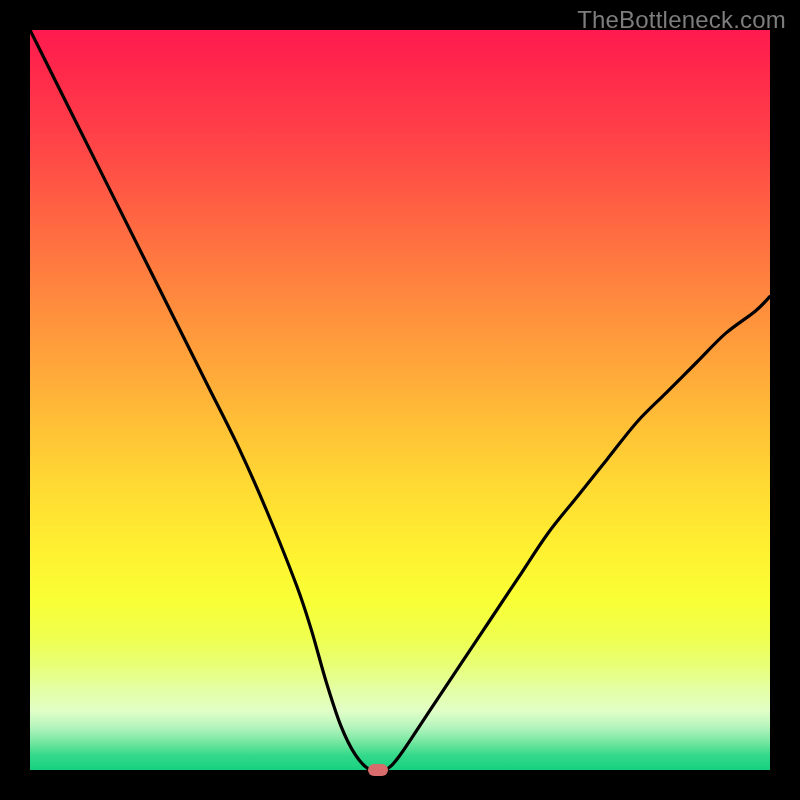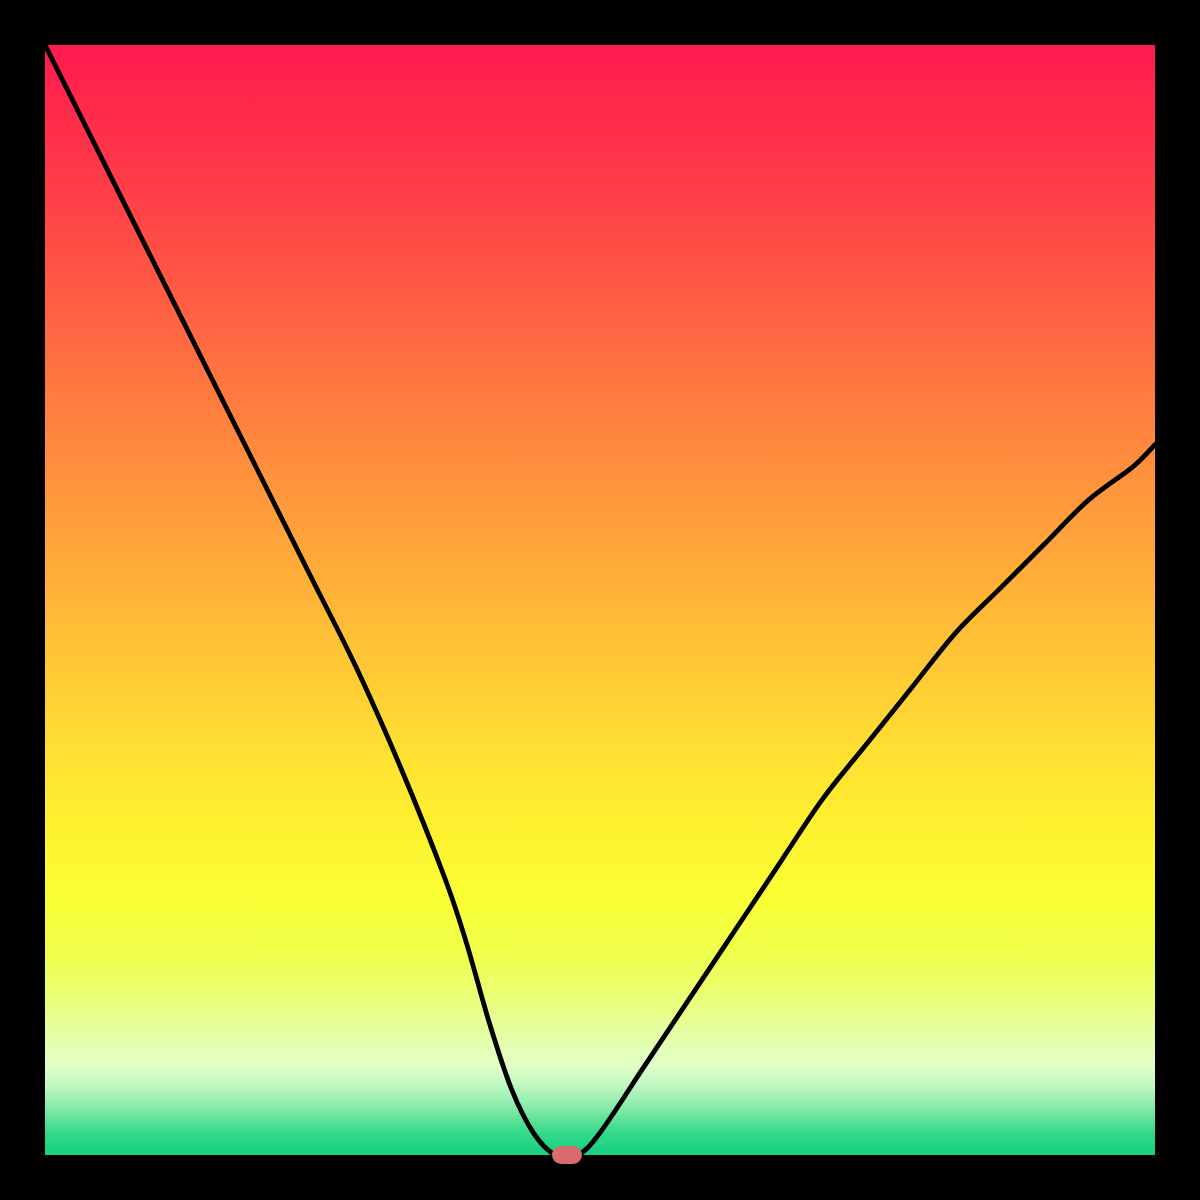--- a/index.html
+++ b/index.html
@@ -73,13 +73,14 @@
 </head>
 <body>
 
 <div class="outer">
   <div class="plot-area">
     <svg class="curve" viewBox="0 0 740 740" preserveAspectRatio="none">
       <path id="curve-path" fill="none" stroke-width="3.2" stroke-linejoin="round" stroke-linecap="round" d="M 0 0 C 4.933333333333334 9.866666666666655, 19.733333333333334 39.4666666666666, 29.6 59.19999999999993 C 39.46666666666667 78.93333333333327, 49.333333333333336 98.66666666666663, 59.2 118.39999999999998 C 69.06666666666666 138.13333333333333, 78.93333333333334 157.8666666666667, 88.8 177.60000000000002 C 98.66666666666666 197.33333333333334, 108.53333333333333 217.06666666666663, 118.4 236.79999999999995 C 128.26666666666668 256.5333333333333, 138.13333333333333 276.26666666666665, 148 296 C 157.86666666666667 315.73333333333335, 167.73333333333332 335.46666666666664, 177.6 355.2 C 187.46666666666667 374.93333333333334, 197.33333333333334 393.4333333333333, 207.20000000000002 414.4 C 217.0666666666667 435.3666666666667, 226.93333333333334 457.56666666666666, 236.8 481 C 246.66666666666669 504.43333333333334, 259 535.2666666666667, 266.4 555 C 273.79999999999995 574.7333333333333, 276.26666666666665 583.3666666666667, 281.2 599.4 C 286.1333333333333 615.4333333333333, 291.06666666666666 635.1666666666667, 296 651.2 C 300.93333333333334 667.2333333333333, 305.8666666666667 683.2666666666667, 310.8 695.6 C 315.73333333333335 707.9333333333334, 320.6666666666667 717.8000000000001, 325.6 725.2 C 330.53333333333336 732.6, 335.4666666666667 737.5333333333333, 340.40000000000003 740 C 345.33333333333337 742.4666666666667, 350.26666666666665 742.4666666666667, 355.2 740 C 360.1333333333333 737.5333333333333, 362.6 735.0666666666667, 370 725.2 C 377.4 715.3333333333334, 389.73333333333335 695.5999999999999, 399.6 680.8 C 409.4666666666667 666, 419.3333333333333 651.1999999999999, 429.2 636.4 C 439.06666666666666 621.6, 448.93333333333334 606.8, 458.8 592 C 468.6666666666667 577.2, 478.53333333333336 562.4, 488.40000000000003 547.6 C 498.2666666666667 532.8000000000001, 508.1333333333333 516.7666666666667, 518 503.2 C 527.8666666666667 489.6333333333333, 537.7333333333333 478.5333333333333, 547.6 466.2 C 557.4666666666667 453.8666666666667, 567.3333333333334 441.5333333333333, 577.2 429.2 C 587.0666666666667 416.8666666666667, 596.9333333333333 403.30000000000007, 606.8 392.20000000000005 C 616.6666666666666 381.1, 626.5333333333333 372.46666666666664, 636.4 362.59999999999997 C 646.2666666666667 352.7333333333333, 656.1333333333333 342.8666666666666, 666 332.99999999999994 C 675.8666666666667 323.13333333333327, 685.7333333333332 312.03333333333336, 695.5999999999999 303.40000000000003 C 705.4666666666666 294.7666666666667, 717.8 287.3666666666667, 725.1999999999999 281.2 C 732.5999999999999 275.0333333333333, 737.5333333333333 268.8666666666667, 740 266.4" stroke="#000000"></path>
     </svg>
     <div class="marker" id="marker" style="left: 347.8px; top: 740px; background: rgb(216, 107, 107);"></div>
   </div>
+  <div class="watermark">TheBottleneck.com</div>
 </div>
 
 </body></html>

